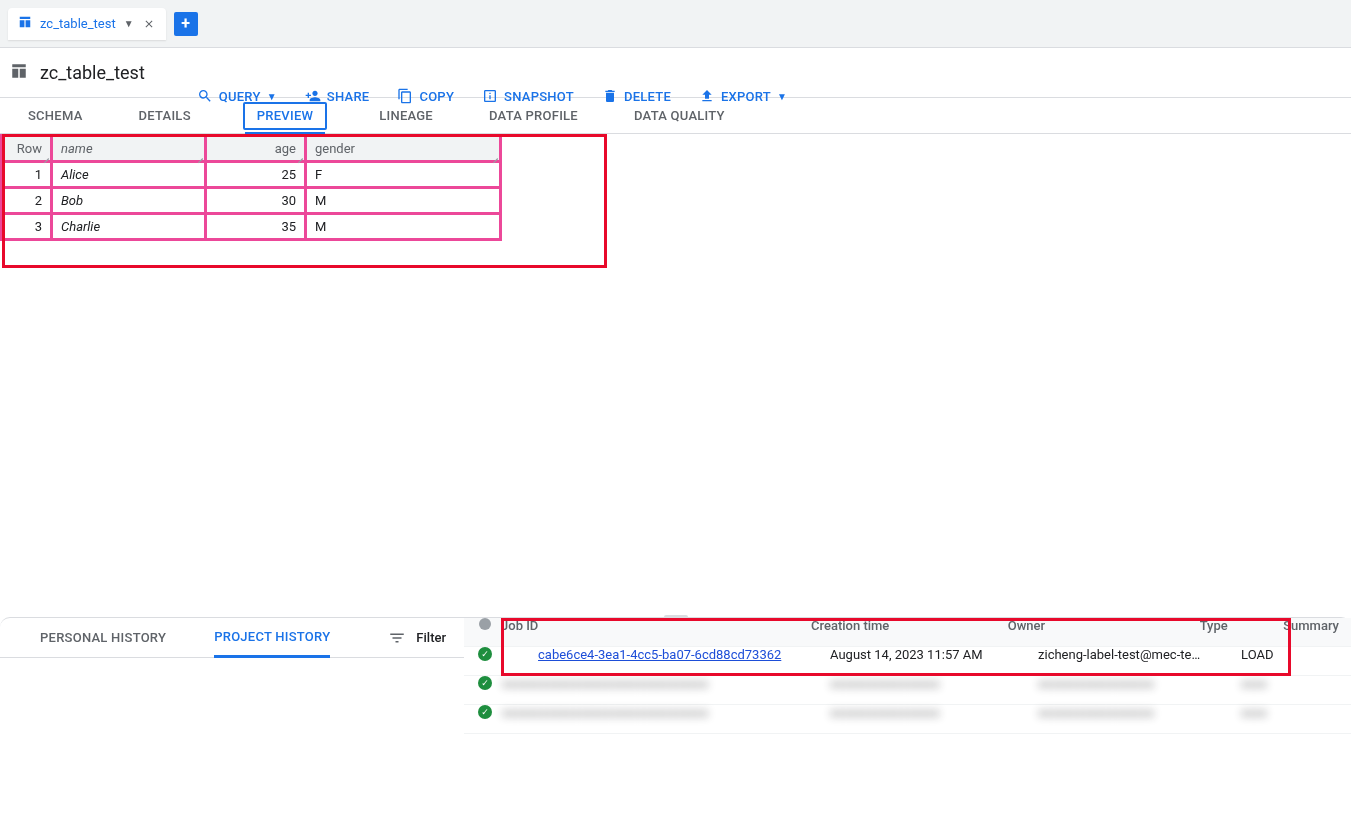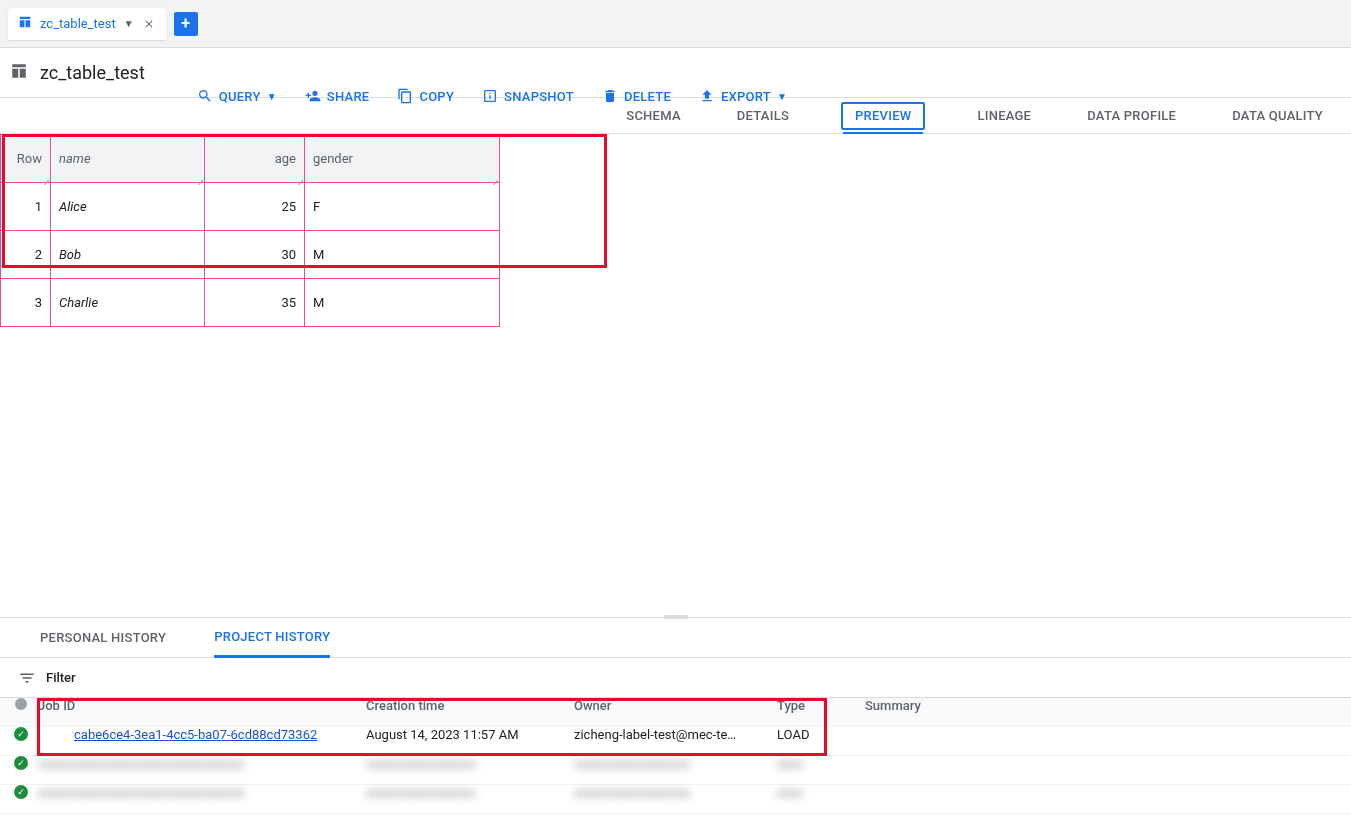--- a/index.html
+++ b/index.html
@@ -16,44 +16,44 @@
 
 .header { height: 50px; display: flex; align-items: center; padding: 0 10px; gap: 12px; border-bottom: 1px solid #dadce0; }
 .header .titleicon svg { width: 18px; height: 18px; fill: #5f6368; }
 .header .title { font-size: 18px; font-weight: 400; flex-shrink: 0; margin-right: 40px; }
 .actions { display: flex; gap: 28px; }
 .action-btn { display: flex; align-items: center; gap: 6px; color: #1a73e8; font-size: 13px; font-weight: 500; cursor: pointer; letter-spacing: .25px; text-transform: uppercase; margin-top: 47px; }
 .action-btn svg { width: 16px; height: 16px; fill: #1a73e8; }
 .action-btn .caret { font-size: 10px; }
 
 
-.subtabs { height: 36px; display: flex; align-items: center; padding: 0 24px; gap: 48px; border-bottom: 1px solid #dadce0; justify-content: flex-end; }
+.subtabs { height: 36px; display: flex; align-items: center; padding: 0 24px; gap: 48px; border-bottom: 1px solid #dadce0; }
 .subtab { font-size: 13px; font-weight: 500; color: #5f6368; letter-spacing: .25px; cursor: pointer; height: 36px; display: flex; align-items: center; padding: 0 4px; }
 .subtab.active { color: #1a73e8; border: 2px solid #1a73e8; border-bottom: 2px solid #1a73e8; padding: 0 12px; height: 28px; border-radius: 2px; position: relative; }
 .subtab.active::after { content: ''; position: absolute; bottom: -6px; left: 0; right: 0; height: 2px; background: #1a73e8; }
 
 
 .preview-wrap { position: relative; padding: 0; }
 .red-box-1 { position: absolute; left: 2px; top: 0; width: 605px; height: 134px; border: 3px solid #e8092b; pointer-events: none; z-index: 5; }
 
 .datatable { border-collapse: collapse; font-size: 13px; }
-.datatable th, .datatable td { border: 1px solid #ec4899; padding: 16px 8px; height: 25px; text-align: left; font-weight: 400; }
+.datatable th, .datatable td { border: 3px solid #ec4899; padding: 4px 8px; height: 25px; text-align: left; font-weight: 400; }
 .datatable th { background: #f1f3f4; color: #5f6368; position: relative; }
 .datatable .row-col { width: 50px; text-align: right; }
 .datatable .name-col { width: 154px; font-style: italic; }
 .datatable .age-col { width: 100px; text-align: right; }
 .datatable .gender-col { width: 195px; }
 .datatable td.num { text-align: right; }
 .resize-handle { position: absolute; bottom: 1px; right: 1px; width: 6px; height: 6px; }
 .resize-handle::before, .resize-handle::after { content:''; position:absolute; background:#9aa0a6; height:1px; }
 .resize-handle::before { width:6px; bottom:0; right:0; transform: rotate(-45deg); transform-origin: bottom right; }
 .resize-handle::after { width:3px; bottom:0; right:0; transform: rotate(-45deg); transform-origin: bottom right; }
 
 
-.bottom-panel { position: absolute; bottom: 0; left: 0; right: 0; height: 198px; border-top: 1px solid #dadce0; background: #fff; display: flex; flex-direction: column; }
+.bottom-panel { position: absolute; bottom: 0; left: 0; right: 0; height: 198px; border-top: 1px solid #dadce0; background: #fff; display: flex; flex-direction: row; border-radius: 10px; }
 .drag-handle { position: absolute; top: -3px; left: 50%; transform: translateX(-50%); width: 24px; height: 4px; background: #dadce0; border-radius: 2px; }
 .history-tabs { height: 40px; display: flex; align-items: center; padding: 0 40px; gap: 48px; border-bottom: 1px solid #dadce0; }
 .history-tab { font-size: 13px; font-weight: 500; color: #5f6368; letter-spacing: .25px; cursor: pointer; height: 40px; display: flex; align-items: center; }
 .history-tab.active { color: #1a73e8; border-bottom: 3px solid #1a73e8; }
 
 .filter-row { height: 40px; display: flex; align-items: center; padding: 0 18px; gap: 10px; border-bottom: 1px solid #dadce0; }
 .filter-row svg { width: 18px; height: 18px; fill: #5f6368; }
 .filter-label { font-weight: 500; }
 .filter-input { border: none; outline: none; font-size: 13px; flex: 1; color: #5f6368; }
 

